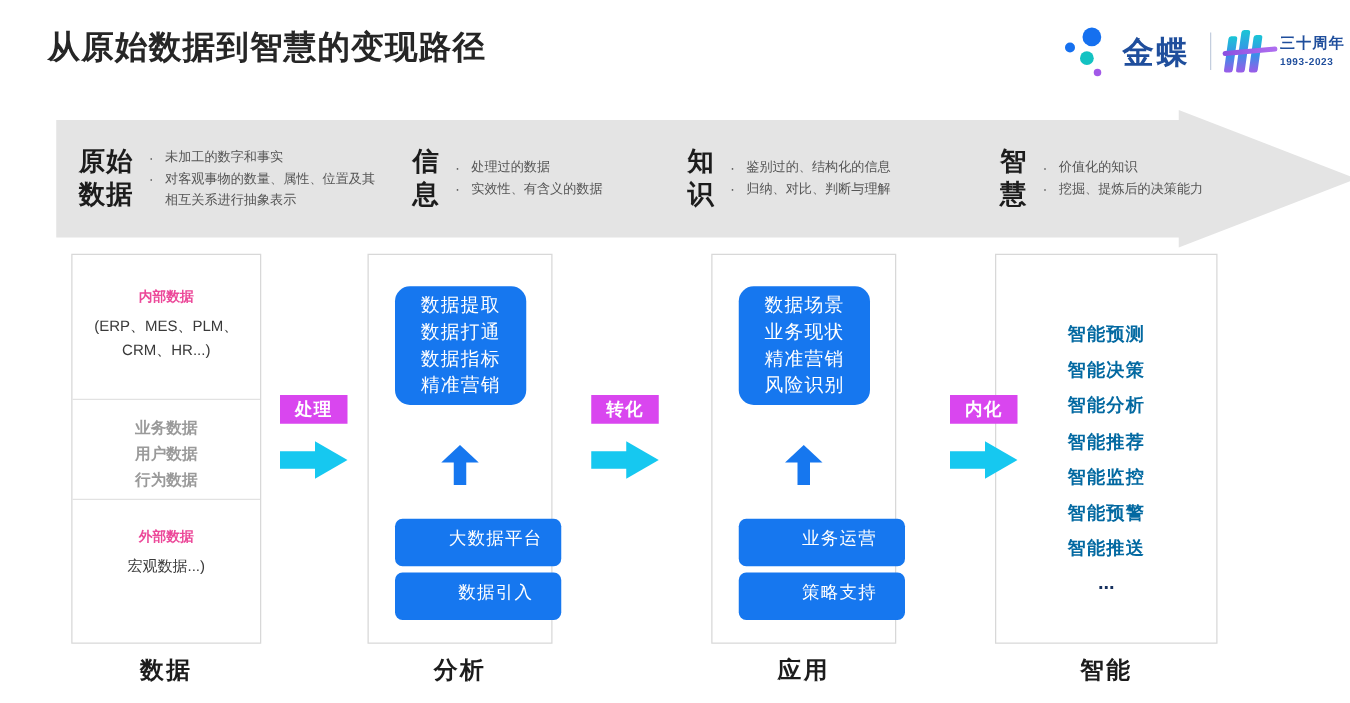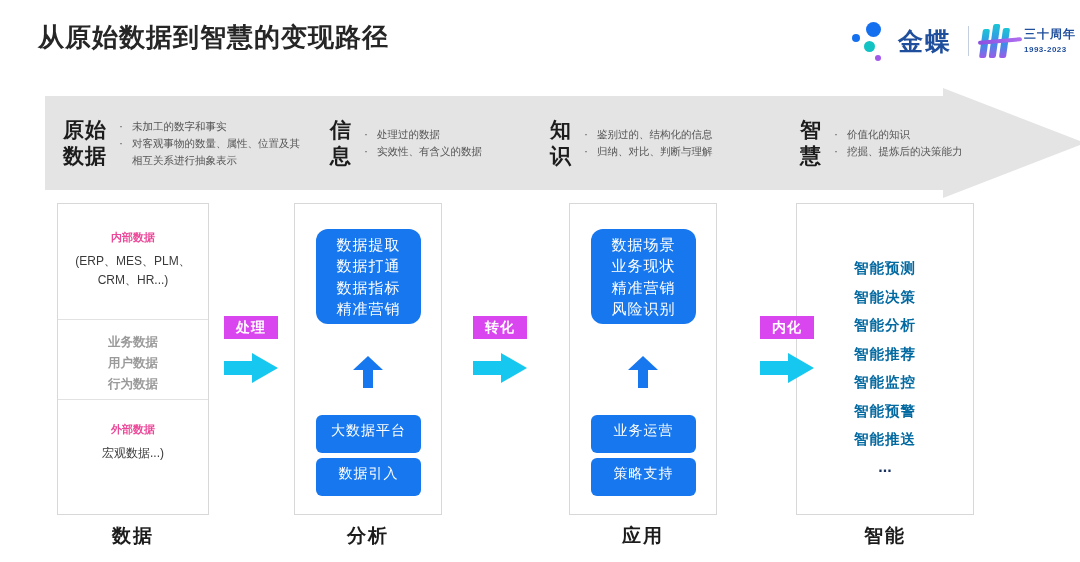--- a/index.html
+++ b/index.html
@@ -237,20 +237,21 @@
   .blue-pill {
     position: absolute;
     background: #1677ef;
     border-radius: 6px;
     color: #ffffff;
     font-size: 14px;
     text-align: center;
     line-height: 30px;
     height: 38px;
     letter-spacing: 1px;
+    padding-left: 28px;
   }
   .up-arrow {
     position: absolute;
     width: 30px; height: 32px;
   }
   .up-arrow .shaft {
     position: absolute;
     left: 10px; top: 12px;
     width: 10px; height: 20px;
     background: #1677ef;

